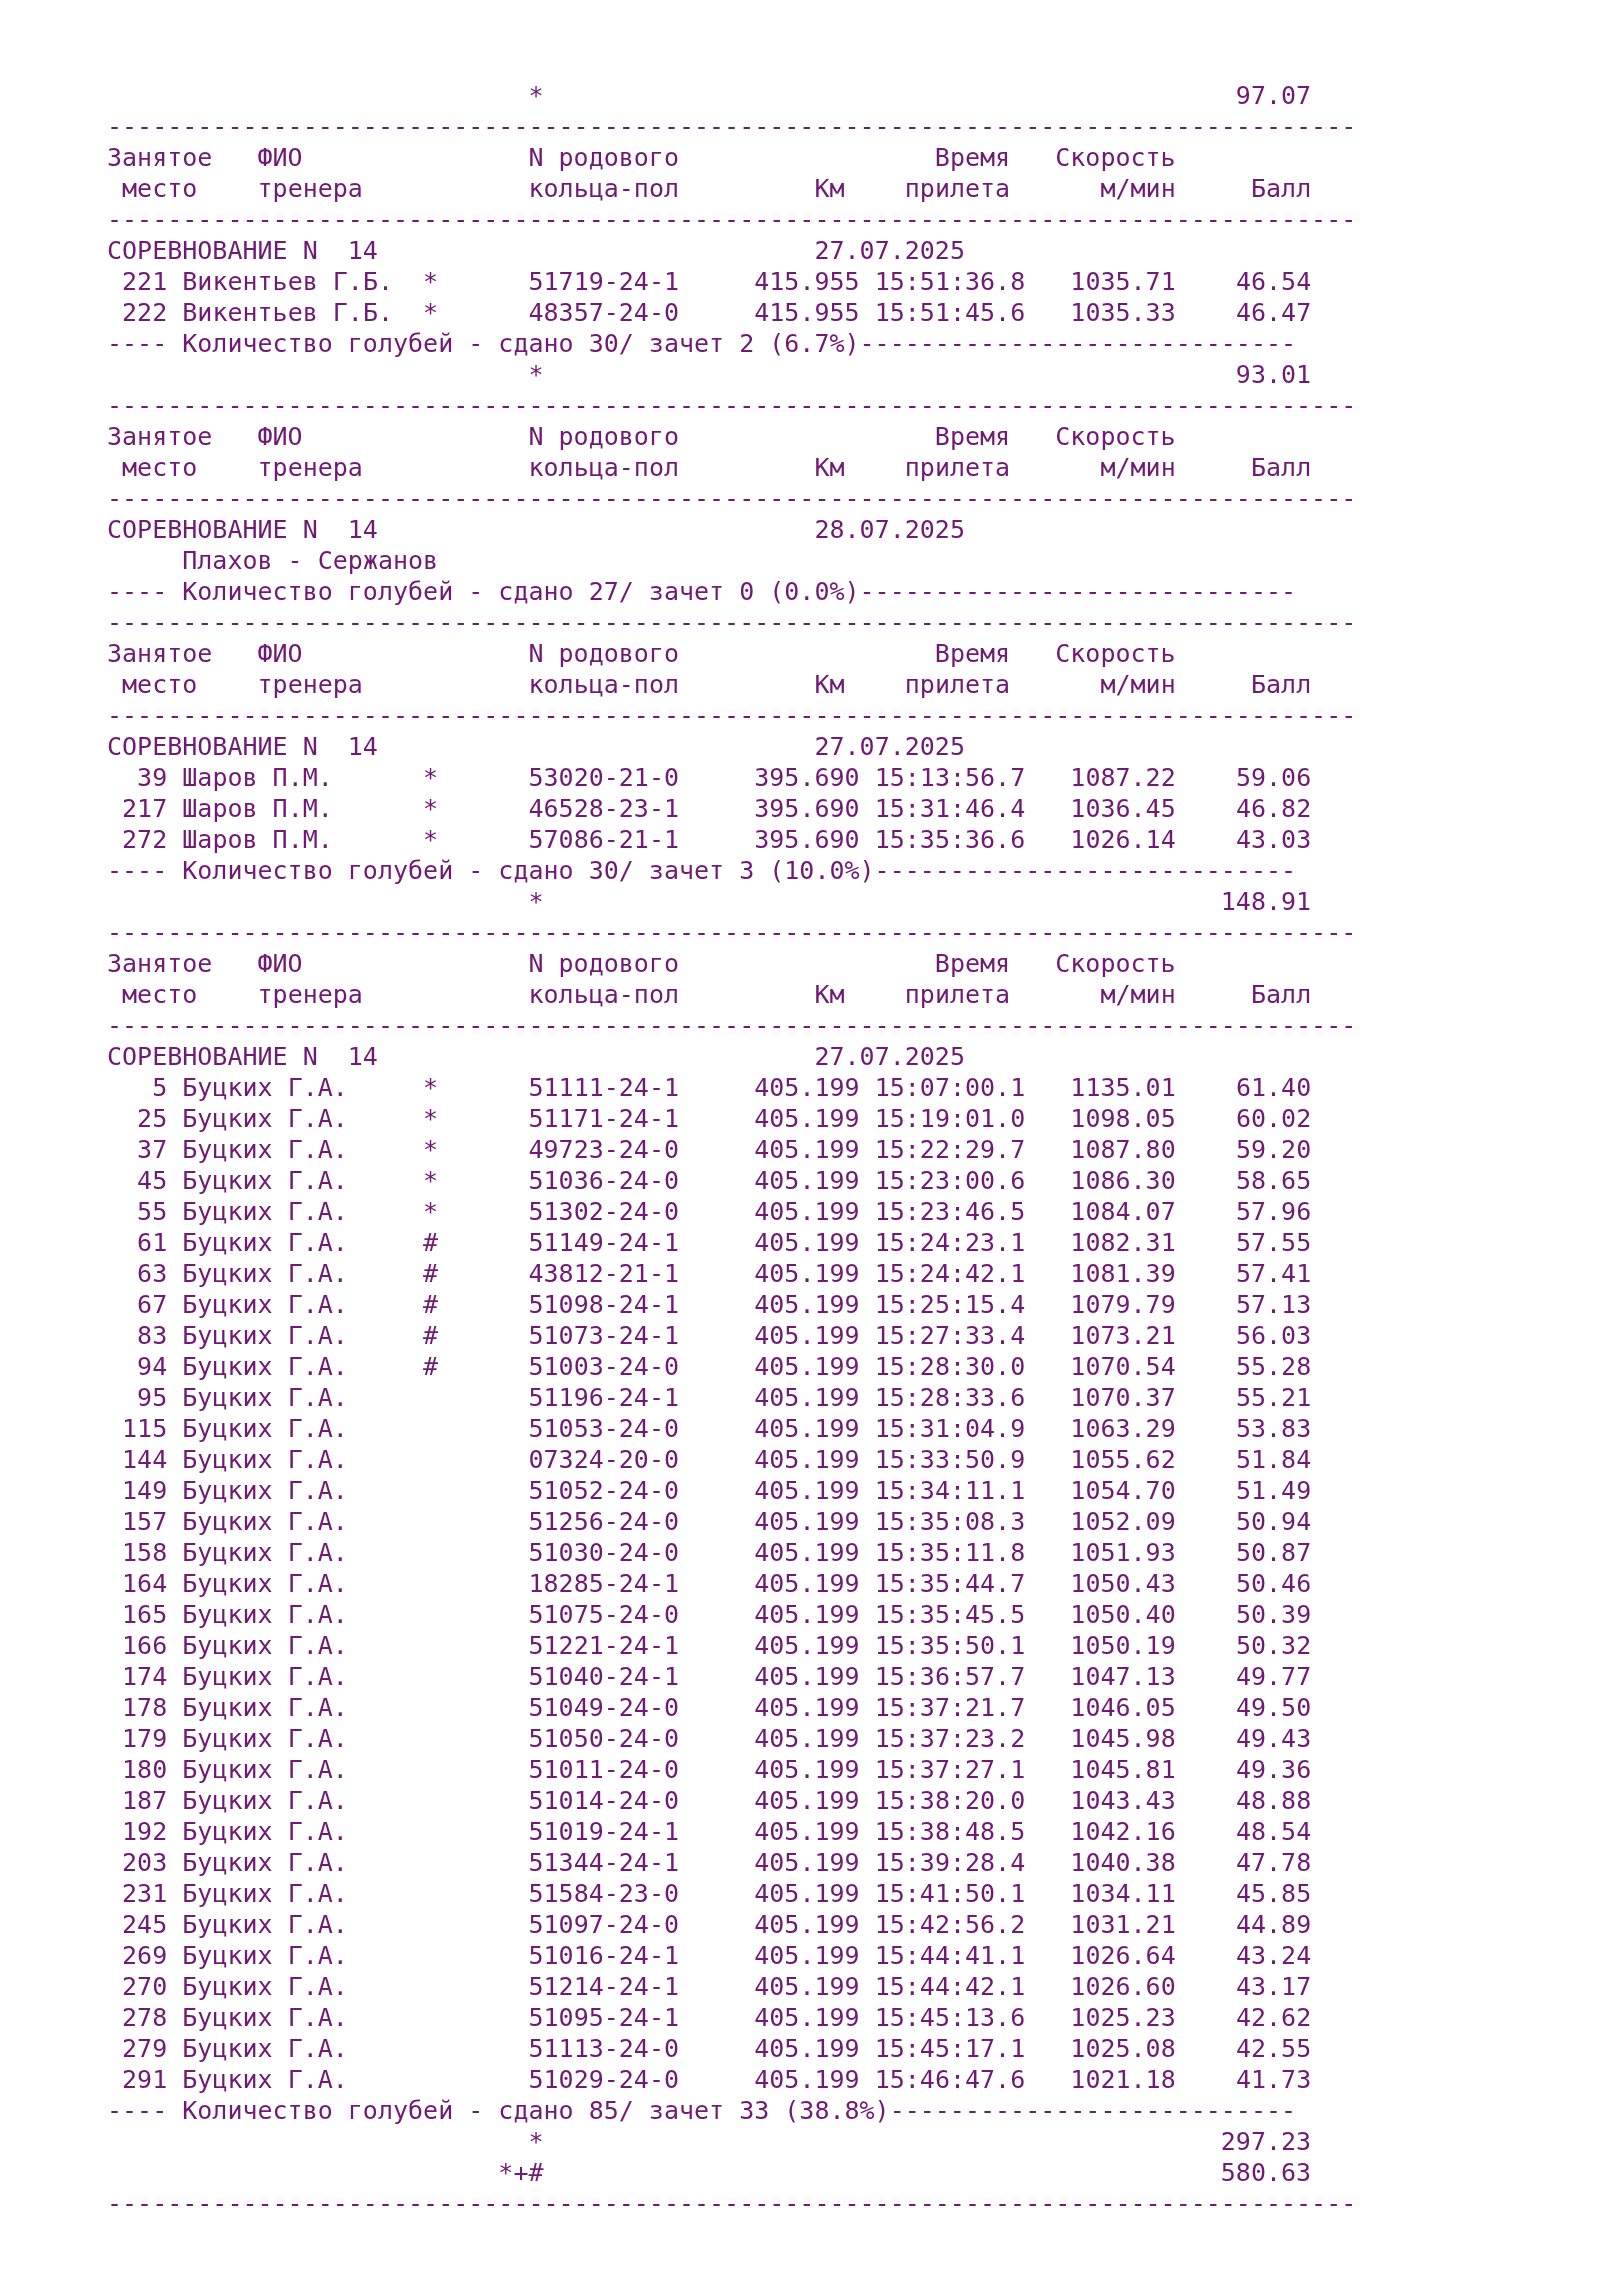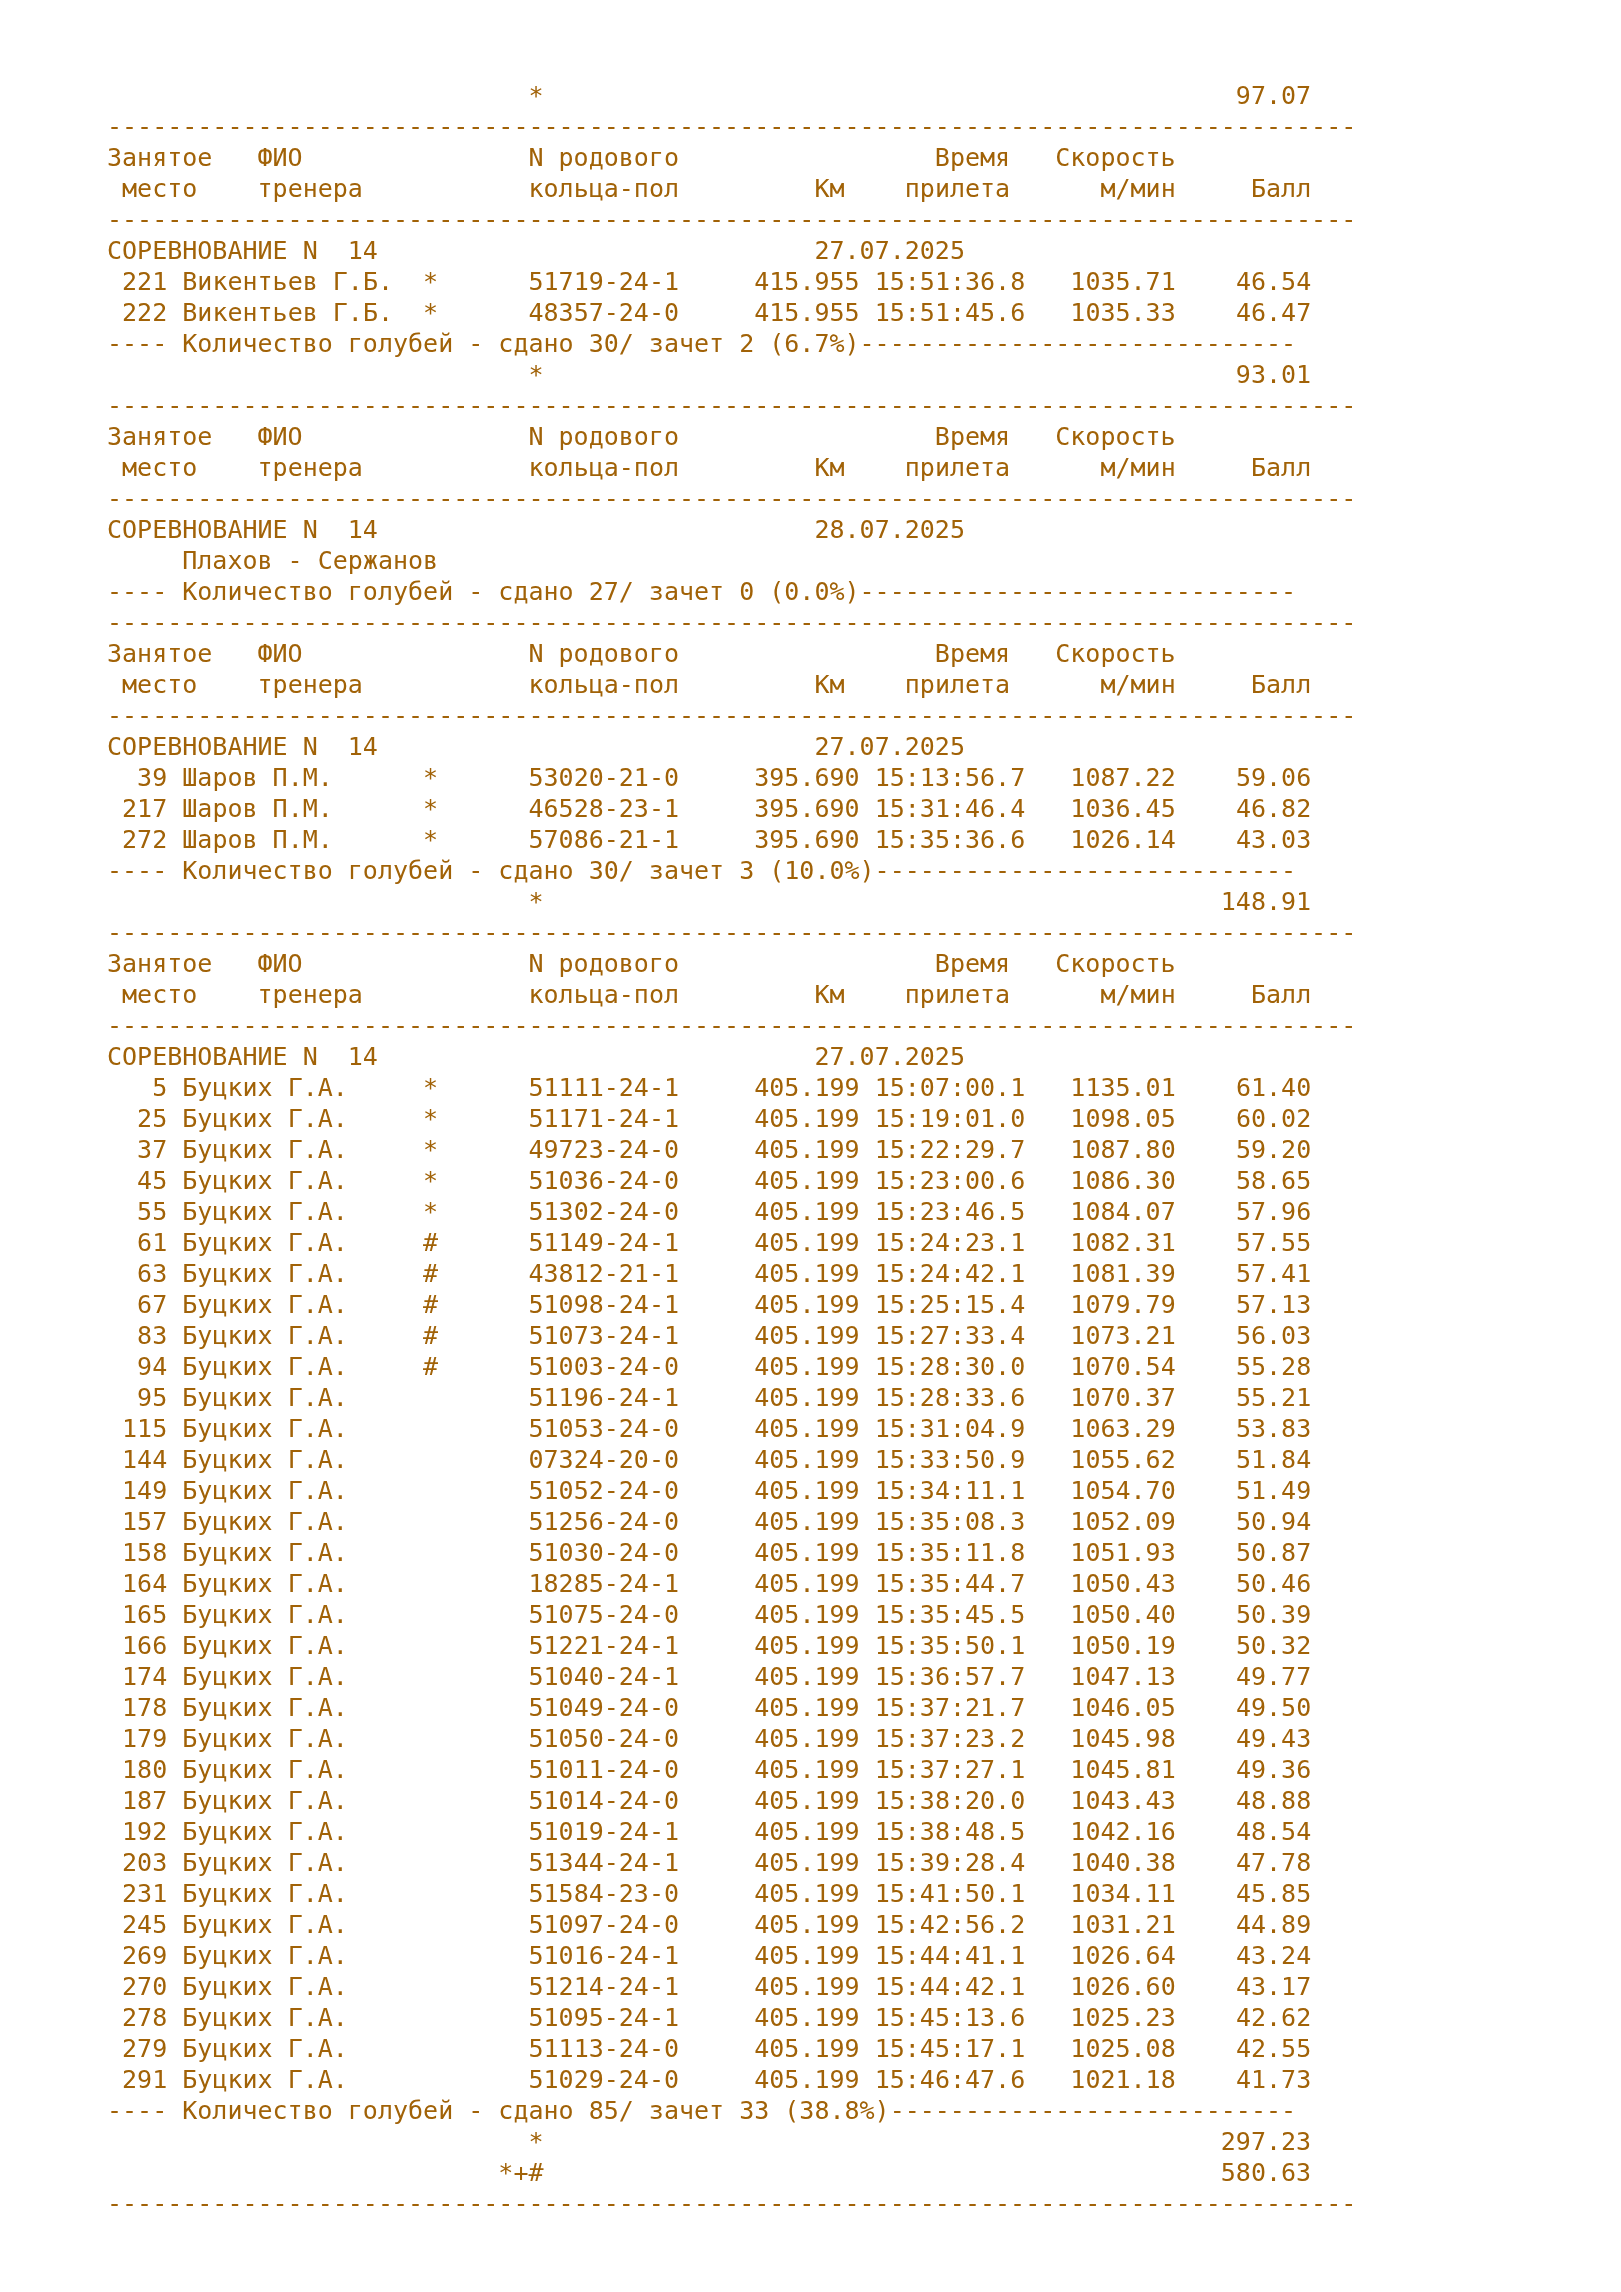--- a/index.html
+++ b/index.html
@@ -1,20 +1,20 @@
 <!DOCTYPE html>
 <html><head>
 <meta charset="utf-8">
 <style>
   html,body{margin:0;padding:0;background:#ffffff;}
   .page{position:relative;width:1621px;height:2293px;background:#ffffff;overflow:hidden;}
   .doc{
     position:absolute;left:107px;top:80px;
     font-family:"DejaVu Sans Mono","Liberation Mono",monospace;
-    font-size:25px;line-height:31px;color:#a16207;
+    font-size:25px;line-height:31px;color:#701a75;
     white-space:pre;
   }
   .line{white-space:pre;}
 </style>
 </head>
 <body>
 
 <div class="page">
   <div class="doc"><div class="line">                            <span>*</span>                                              <span>97.07</span></div><div class="line">-----------------------------------------------------------------------------------</div><div class="line"><span>Занятое</span>   <span>ФИО</span>               <span>N родового</span>                 <span>Время</span>   <span>Скорость</span></div><div class="line"> <span>место</span>    <span>тренера</span>           <span>кольца-пол</span>         <span>Км</span>    <span>прилета</span>      <span>м/мин</span>     <span>Балл</span></div><div class="line">-----------------------------------------------------------------------------------</div><div class="line"><span>СОРЕВНОВАНИЕ N  14</span>                             <span>27.07.2025</span></div><div class="line"><span> 221</span> <span>Викентьев Г.Б.</span>  <span>*</span>      <span>51719-24-1</span>     <span>415.955</span> <span>15:51:36.8</span> <span>  1035.71</span>  <span>  46.54</span></div><div class="line"><span> 222</span> <span>Викентьев Г.Б.</span>  <span>*</span>      <span>48357-24-0</span>     <span>415.955</span> <span>15:51:45.6</span> <span>  1035.33</span>  <span>  46.47</span></div><div class="line"><span>---- Количество голубей - сдано 30/ зачет 2 (6.7%)-----------------------------</span></div><div class="line">                            <span>*</span>                                              <span>93.01</span></div><div class="line">-----------------------------------------------------------------------------------</div><div class="line"><span>Занятое</span>   <span>ФИО</span>               <span>N родового</span>                 <span>Время</span>   <span>Скорость</span></div><div class="line"> <span>место</span>    <span>тренера</span>           <span>кольца-пол</span>         <span>Км</span>    <span>прилета</span>      <span>м/мин</span>     <span>Балл</span></div><div class="line">-----------------------------------------------------------------------------------</div><div class="line"><span>СОРЕВНОВАНИЕ N  14</span>                             <span>28.07.2025</span></div><div class="line">     <span>Плахов - Сержанов</span></div><div class="line"><span>---- Количество голубей - сдано 27/ зачет 0 (0.0%)-----------------------------</span></div><div class="line">-----------------------------------------------------------------------------------</div><div class="line"><span>Занятое</span>   <span>ФИО</span>               <span>N родового</span>                 <span>Время</span>   <span>Скорость</span></div><div class="line"> <span>место</span>    <span>тренера</span>           <span>кольца-пол</span>         <span>Км</span>    <span>прилета</span>      <span>м/мин</span>     <span>Балл</span></div><div class="line">-----------------------------------------------------------------------------------</div><div class="line"><span>СОРЕВНОВАНИЕ N  14</span>                             <span>27.07.2025</span></div><div class="line"><span>  39</span> <span>Шаров П.М.    </span>  <span>*</span>      <span>53020-21-0</span>     <span>395.690</span> <span>15:13:56.7</span> <span>  1087.22</span>  <span>  59.06</span></div><div class="line"><span> 217</span> <span>Шаров П.М.    </span>  <span>*</span>      <span>46528-23-1</span>     <span>395.690</span> <span>15:31:46.4</span> <span>  1036.45</span>  <span>  46.82</span></div><div class="line"><span> 272</span> <span>Шаров П.М.    </span>  <span>*</span>      <span>57086-21-1</span>     <span>395.690</span> <span>15:35:36.6</span> <span>  1026.14</span>  <span>  43.03</span></div><div class="line"><span>---- Количество голубей - сдано 30/ зачет 3 (10.0%)----------------------------</span></div><div class="line">                            <span>*</span>                                             <span>148.91</span></div><div class="line">-----------------------------------------------------------------------------------</div><div class="line"><span>Занятое</span>   <span>ФИО</span>               <span>N родового</span>                 <span>Время</span>   <span>Скорость</span></div><div class="line"> <span>место</span>    <span>тренера</span>           <span>кольца-пол</span>         <span>Км</span>    <span>прилета</span>      <span>м/мин</span>     <span>Балл</span></div><div class="line">-----------------------------------------------------------------------------------</div><div class="line"><span>СОРЕВНОВАНИЕ N  14</span>                             <span>27.07.2025</span></div><div class="line"><span>   5</span> <span>Буцких Г.А.   </span>  <span>*</span>      <span>51111-24-1</span>     <span>405.199</span> <span>15:07:00.1</span> <span>  1135.01</span>  <span>  61.40</span></div><div class="line"><span>  25</span> <span>Буцких Г.А.   </span>  <span>*</span>      <span>51171-24-1</span>     <span>405.199</span> <span>15:19:01.0</span> <span>  1098.05</span>  <span>  60.02</span></div><div class="line"><span>  37</span> <span>Буцких Г.А.   </span>  <span>*</span>      <span>49723-24-0</span>     <span>405.199</span> <span>15:22:29.7</span> <span>  1087.80</span>  <span>  59.20</span></div><div class="line"><span>  45</span> <span>Буцких Г.А.   </span>  <span>*</span>      <span>51036-24-0</span>     <span>405.199</span> <span>15:23:00.6</span> <span>  1086.30</span>  <span>  58.65</span></div><div class="line"><span>  55</span> <span>Буцких Г.А.   </span>  <span>*</span>      <span>51302-24-0</span>     <span>405.199</span> <span>15:23:46.5</span> <span>  1084.07</span>  <span>  57.96</span></div><div class="line"><span>  61</span> <span>Буцких Г.А.   </span>  <span>#</span>      <span>51149-24-1</span>     <span>405.199</span> <span>15:24:23.1</span> <span>  1082.31</span>  <span>  57.55</span></div><div class="line"><span>  63</span> <span>Буцких Г.А.   </span>  <span>#</span>      <span>43812-21-1</span>     <span>405.199</span> <span>15:24:42.1</span> <span>  1081.39</span>  <span>  57.41</span></div><div class="line"><span>  67</span> <span>Буцких Г.А.   </span>  <span>#</span>      <span>51098-24-1</span>     <span>405.199</span> <span>15:25:15.4</span> <span>  1079.79</span>  <span>  57.13</span></div><div class="line"><span>  83</span> <span>Буцких Г.А.   </span>  <span>#</span>      <span>51073-24-1</span>     <span>405.199</span> <span>15:27:33.4</span> <span>  1073.21</span>  <span>  56.03</span></div><div class="line"><span>  94</span> <span>Буцких Г.А.   </span>  <span>#</span>      <span>51003-24-0</span>     <span>405.199</span> <span>15:28:30.0</span> <span>  1070.54</span>  <span>  55.28</span></div><div class="line"><span>  95</span> <span>Буцких Г.А.   </span>  <span> </span>      <span>51196-24-1</span>     <span>405.199</span> <span>15:28:33.6</span> <span>  1070.37</span>  <span>  55.21</span></div><div class="line"><span> 115</span> <span>Буцких Г.А.   </span>  <span> </span>      <span>51053-24-0</span>     <span>405.199</span> <span>15:31:04.9</span> <span>  1063.29</span>  <span>  53.83</span></div><div class="line"><span> 144</span> <span>Буцких Г.А.   </span>  <span> </span>      <span>07324-20-0</span>     <span>405.199</span> <span>15:33:50.9</span> <span>  1055.62</span>  <span>  51.84</span></div><div class="line"><span> 149</span> <span>Буцких Г.А.   </span>  <span> </span>      <span>51052-24-0</span>     <span>405.199</span> <span>15:34:11.1</span> <span>  1054.70</span>  <span>  51.49</span></div><div class="line"><span> 157</span> <span>Буцких Г.А.   </span>  <span> </span>      <span>51256-24-0</span>     <span>405.199</span> <span>15:35:08.3</span> <span>  1052.09</span>  <span>  50.94</span></div><div class="line"><span> 158</span> <span>Буцких Г.А.   </span>  <span> </span>      <span>51030-24-0</span>     <span>405.199</span> <span>15:35:11.8</span> <span>  1051.93</span>  <span>  50.87</span></div><div class="line"><span> 164</span> <span>Буцких Г.А.   </span>  <span> </span>      <span>18285-24-1</span>     <span>405.199</span> <span>15:35:44.7</span> <span>  1050.43</span>  <span>  50.46</span></div><div class="line"><span> 165</span> <span>Буцких Г.А.   </span>  <span> </span>      <span>51075-24-0</span>     <span>405.199</span> <span>15:35:45.5</span> <span>  1050.40</span>  <span>  50.39</span></div><div class="line"><span> 166</span> <span>Буцких Г.А.   </span>  <span> </span>      <span>51221-24-1</span>     <span>405.199</span> <span>15:35:50.1</span> <span>  1050.19</span>  <span>  50.32</span></div><div class="line"><span> 174</span> <span>Буцких Г.А.   </span>  <span> </span>      <span>51040-24-1</span>     <span>405.199</span> <span>15:36:57.7</span> <span>  1047.13</span>  <span>  49.77</span></div><div class="line"><span> 178</span> <span>Буцких Г.А.   </span>  <span> </span>      <span>51049-24-0</span>     <span>405.199</span> <span>15:37:21.7</span> <span>  1046.05</span>  <span>  49.50</span></div><div class="line"><span> 179</span> <span>Буцких Г.А.   </span>  <span> </span>      <span>51050-24-0</span>     <span>405.199</span> <span>15:37:23.2</span> <span>  1045.98</span>  <span>  49.43</span></div><div class="line"><span> 180</span> <span>Буцких Г.А.   </span>  <span> </span>      <span>51011-24-0</span>     <span>405.199</span> <span>15:37:27.1</span> <span>  1045.81</span>  <span>  49.36</span></div><div class="line"><span> 187</span> <span>Буцких Г.А.   </span>  <span> </span>      <span>51014-24-0</span>     <span>405.199</span> <span>15:38:20.0</span> <span>  1043.43</span>  <span>  48.88</span></div><div class="line"><span> 192</span> <span>Буцких Г.А.   </span>  <span> </span>      <span>51019-24-1</span>     <span>405.199</span> <span>15:38:48.5</span> <span>  1042.16</span>  <span>  48.54</span></div><div class="line"><span> 203</span> <span>Буцких Г.А.   </span>  <span> </span>      <span>51344-24-1</span>     <span>405.199</span> <span>15:39:28.4</span> <span>  1040.38</span>  <span>  47.78</span></div><div class="line"><span> 231</span> <span>Буцких Г.А.   </span>  <span> </span>      <span>51584-23-0</span>     <span>405.199</span> <span>15:41:50.1</span> <span>  1034.11</span>  <span>  45.85</span></div><div class="line"><span> 245</span> <span>Буцких Г.А.   </span>  <span> </span>      <span>51097-24-0</span>     <span>405.199</span> <span>15:42:56.2</span> <span>  1031.21</span>  <span>  44.89</span></div><div class="line"><span> 269</span> <span>Буцких Г.А.   </span>  <span> </span>      <span>51016-24-1</span>     <span>405.199</span> <span>15:44:41.1</span> <span>  1026.64</span>  <span>  43.24</span></div><div class="line"><span> 270</span> <span>Буцких Г.А.   </span>  <span> </span>      <span>51214-24-1</span>     <span>405.199</span> <span>15:44:42.1</span> <span>  1026.60</span>  <span>  43.17</span></div><div class="line"><span> 278</span> <span>Буцких Г.А.   </span>  <span> </span>      <span>51095-24-1</span>     <span>405.199</span> <span>15:45:13.6</span> <span>  1025.23</span>  <span>  42.62</span></div><div class="line"><span> 279</span> <span>Буцких Г.А.   </span>  <span> </span>      <span>51113-24-0</span>     <span>405.199</span> <span>15:45:17.1</span> <span>  1025.08</span>  <span>  42.55</span></div><div class="line"><span> 291</span> <span>Буцких Г.А.   </span>  <span> </span>      <span>51029-24-0</span>     <span>405.199</span> <span>15:46:47.6</span> <span>  1021.18</span>  <span>  41.73</span></div><div class="line"><span>---- Количество голубей - сдано 85/ зачет 33 (38.8%)---------------------------</span></div><div class="line">                            <span>*</span>                                             <span>297.23</span></div><div class="line">                          <span>*+#</span>                                             <span>580.63</span></div><div class="line">-----------------------------------------------------------------------------------</div></div>
 </div>

